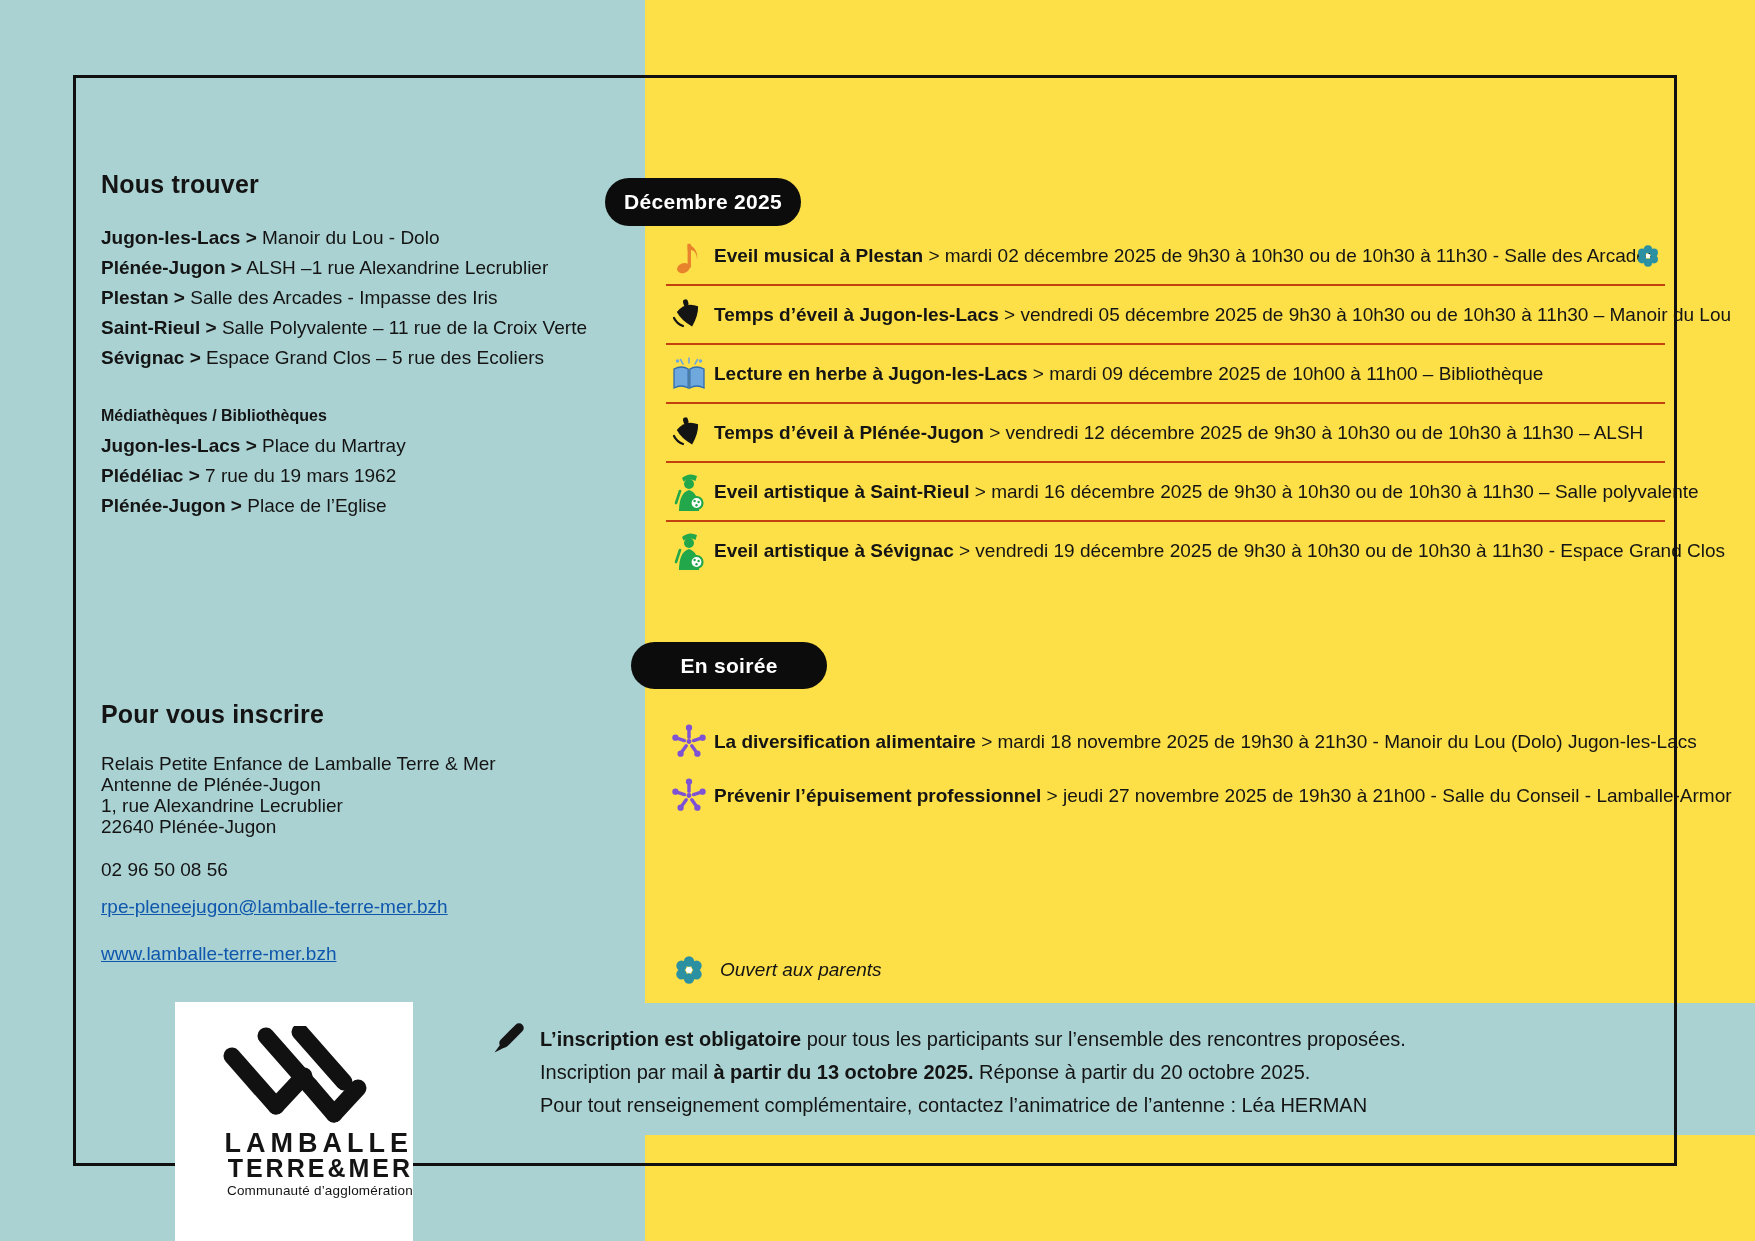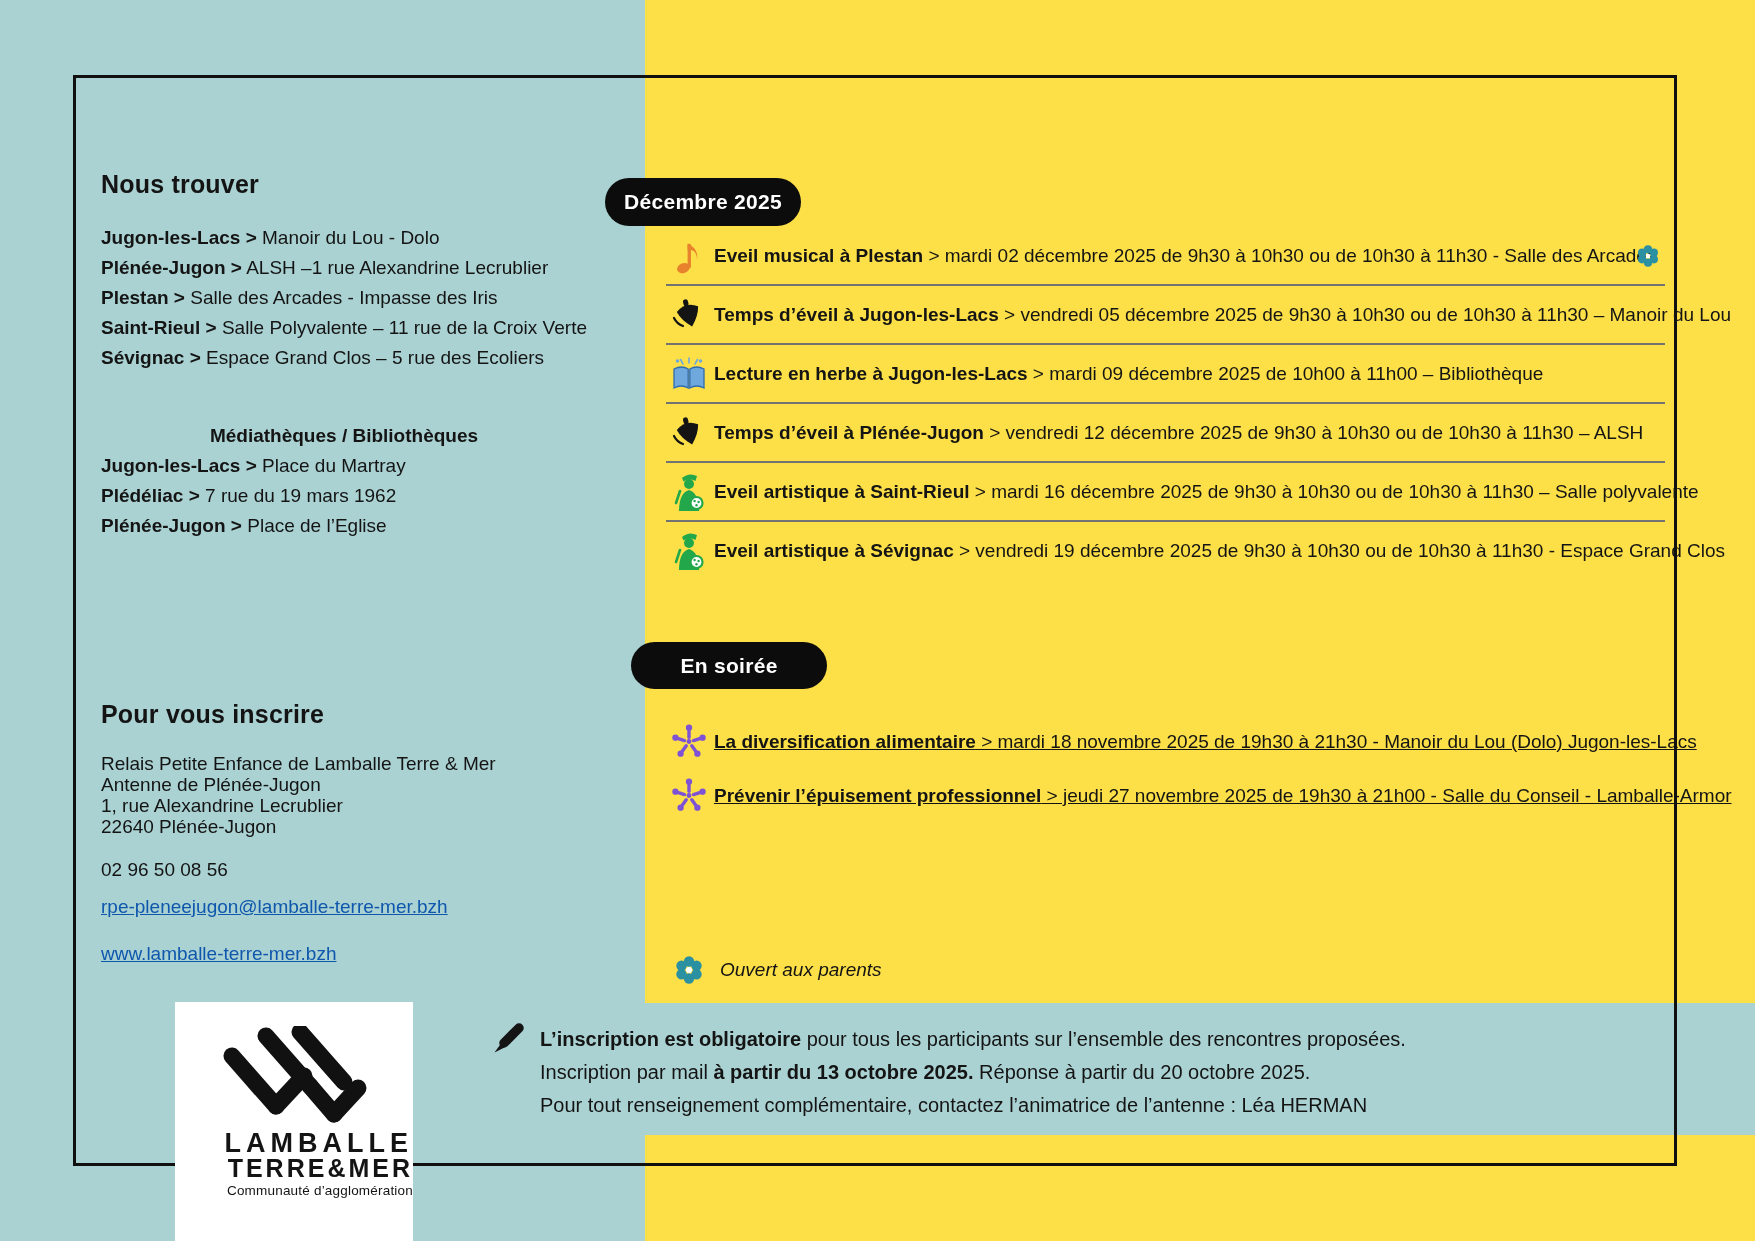--- a/index.html
+++ b/index.html
@@ -10,40 +10,40 @@
   
   .teal-col  { position:absolute; left:0; top:0; width:645px; height:1241px; background:var(--teal,#abd2d3); z-index:1; }
   .note-band { position:absolute; left:645px; top:1003px; width:1110px; height:132px; background:var(--teal,#abd2d3); z-index:1; }
   .frame     { position:absolute; left:73px; top:75px; width:1604px; height:1091px;
                border:3px solid #101010; box-sizing:border-box; z-index:2; }
   
   .find-us   { position:absolute; left:101px; top:170px; z-index:4; }
   .section-title { font-size:25px; font-weight:bold; margin:0 0 24px 0; letter-spacing:.2px; }
   .loc-line  { font-size:19px; line-height:30px; white-space:nowrap; }
   .loc-line b { font-weight:bold; }
-  .libraries-title { font-size:19px; font-weight:bold; line-height:30px; margin-top:48px;text-align:center; }
+  .libraries-title { font-size:16px; font-weight:bold; line-height:30px; margin-top:28px; }
   .register  { position:absolute; left:101px; top:700px; z-index:4; }
   .address   { font-size:19px; line-height:21px; margin:0; white-space:pre-line; }
   .phone     { font-size:19px; line-height:21px; margin:22px 0 0 0; }
   .link      { display:inline-block; font-size:19px; line-height:21px; color:var(--link,#0e57ad);
                text-decoration:underline; margin-top:16px; }
   .website   { margin-top:26px; }
   
   .badge { position:absolute; background:var(--badge,#0c0c0c); color:#ffffff; font-weight:bold; font-size:21px;
            display:flex; align-items:center; justify-content:center; border-radius:26px; z-index:4;
            letter-spacing:.3px; }
   .badge-december { left:605px; top:158px; width:196px; height:48px;margin-top:20px; }
   .badge-evening  { left:631px; top:642px; width:196px; height:47px; }
   
   .events { position:absolute; left:666px; width:999px; z-index:4; }
   .events-december { top:227px; }
   .events-evening  { top:715px; }
   .event-row { position:relative; height:57px; display:flex; align-items:center; }
-  .events-december .event-row + .event-row { border-top:2px solid #737373; }
-  .events-evening .event-row { height:54px;text-decoration:underline; }
+  .events-december .event-row + .event-row { border-top:2px solid #c2410c; }
+  .events-evening .event-row { height:54px; }
   .event-icon { flex:0 0 46px; display:flex; align-items:center; justify-content:center; }
   .event-text { font-size:19px; padding-left:2px; white-space:nowrap; }
   .event-title { font-weight:bold; }
   .row-flower { position:absolute; right:6px; top:50%; transform:translateY(-50%); line-height:0; }
   .row-flower svg { width:22px; height:22px; }
   .events-evening .event-icon svg { width:42px; height:42px; }
   
   .legend { position:absolute; left:666px; top:942px; height:56px; display:flex; align-items:center; z-index:4; }
   .legend-icon { flex:0 0 46px; display:flex; align-items:center; justify-content:center; }
   .legend-icon svg { width:28px; height:28px; }

